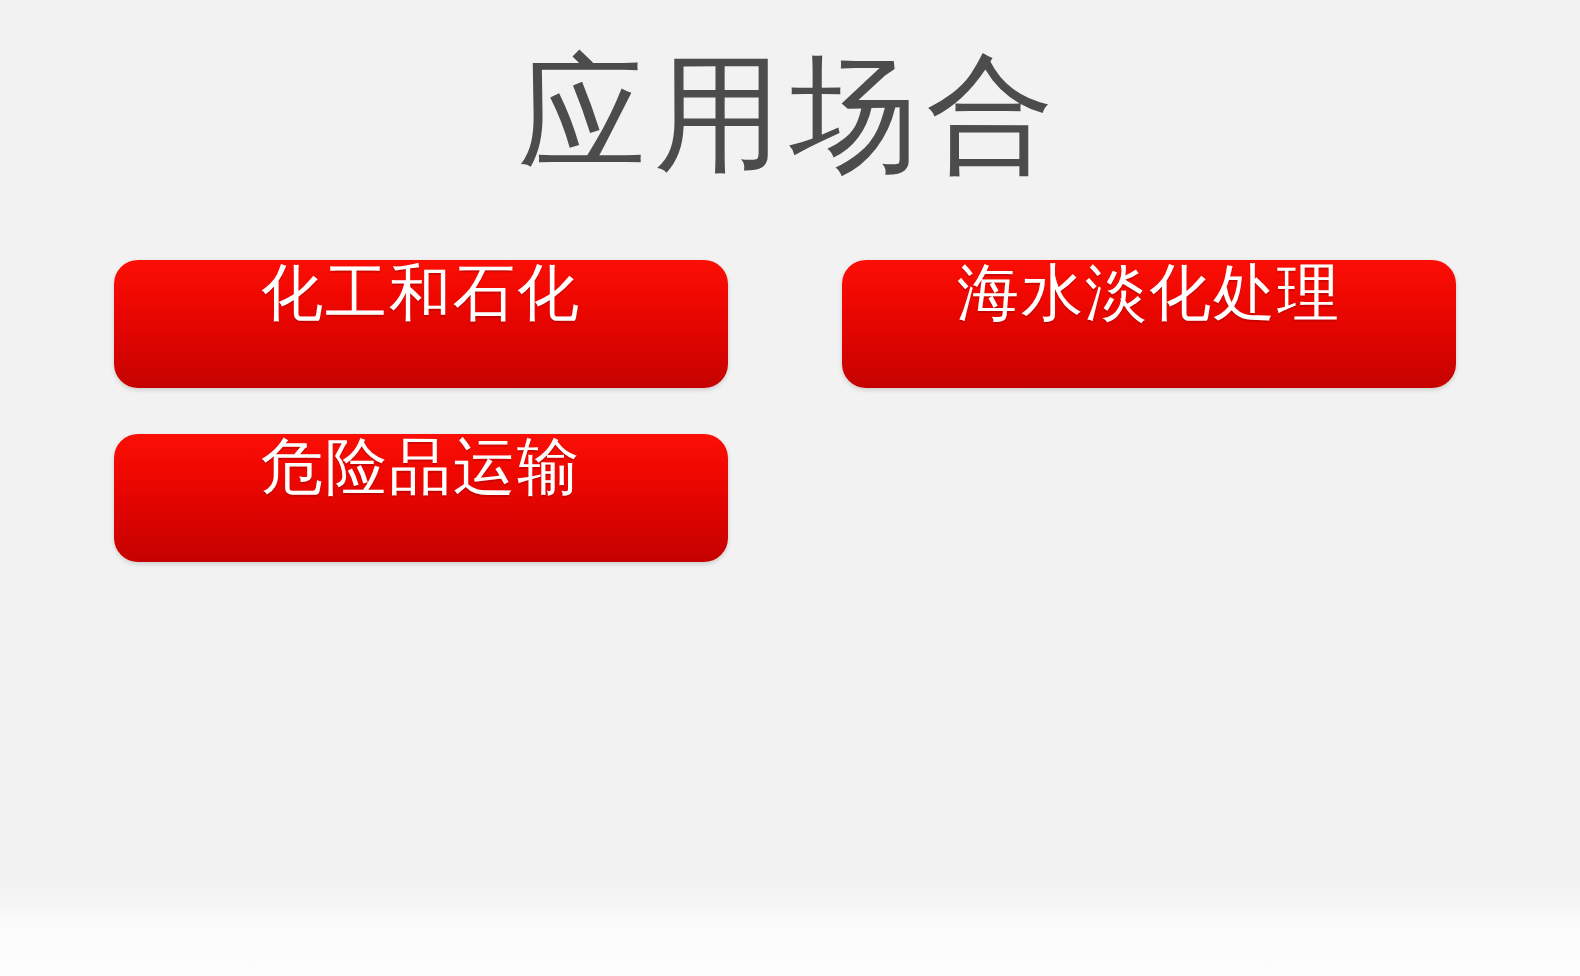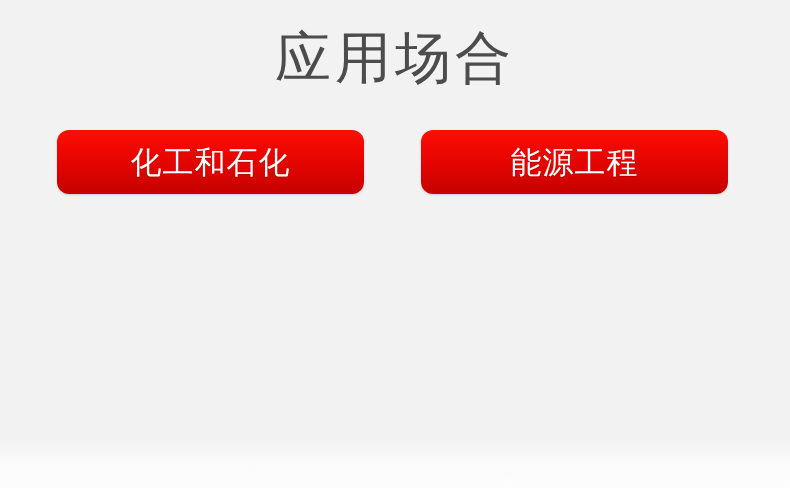--- a/index.html
+++ b/index.html
@@ -26,21 +26,21 @@
                 #f6f6f6 452px,
                 #fbfbfb 462px,
                 #fdfdfd 488px);
   }
   #title {
     position: absolute;
     left: 0;
     top: 22px;
     width: 790px;
     text-align: center;
-    font-size: 56px;
+    font-size: 64px;
     line-height: 72px;
     font-weight: 400;
     color: #4c4c4c;
     letter-spacing: 4px;
     white-space: nowrap;
   }
   #grid {
     position: absolute;
     left: 57px;
     top: 130px;
@@ -55,21 +55,20 @@
     height: 64px;
     border-radius: 12px;
     background: linear-gradient(to bottom,
                 #fa0f06 0%,
                 #f00800 28%,
                 #e00400 58%,
                 #cc0300 88%,
                 #c40200 100%);
     box-shadow: 0 1px 2px rgba(120,110,110,0.28);
     display: flex;
-    align-items: center;
     justify-content: center;
     box-sizing: border-box;
     cursor: pointer;
   }
   .btn-label {
     color: #ffffff;
     font-size: 31px;
     line-height: 34px;
     font-weight: 400;
     letter-spacing: 1px;
@@ -84,23 +83,26 @@
 
   <div id="title">应用场合</div>
 
   <div id="grid">
 
     <div class="btn">
       <span class="btn-label">化工和石化</span>
     </div>
 
 
-
+    <div class="btn">
+      <span class="btn-label">海水淡化处理</span>
+    </div>
 
 
 
     <div class="btn">
-      <span class="btn-label">能源工程</span>
+      <span class="btn-label">危险品运输</span>
     </div>
+
 
 
   </div>
 </div>
 
 </body></html>

